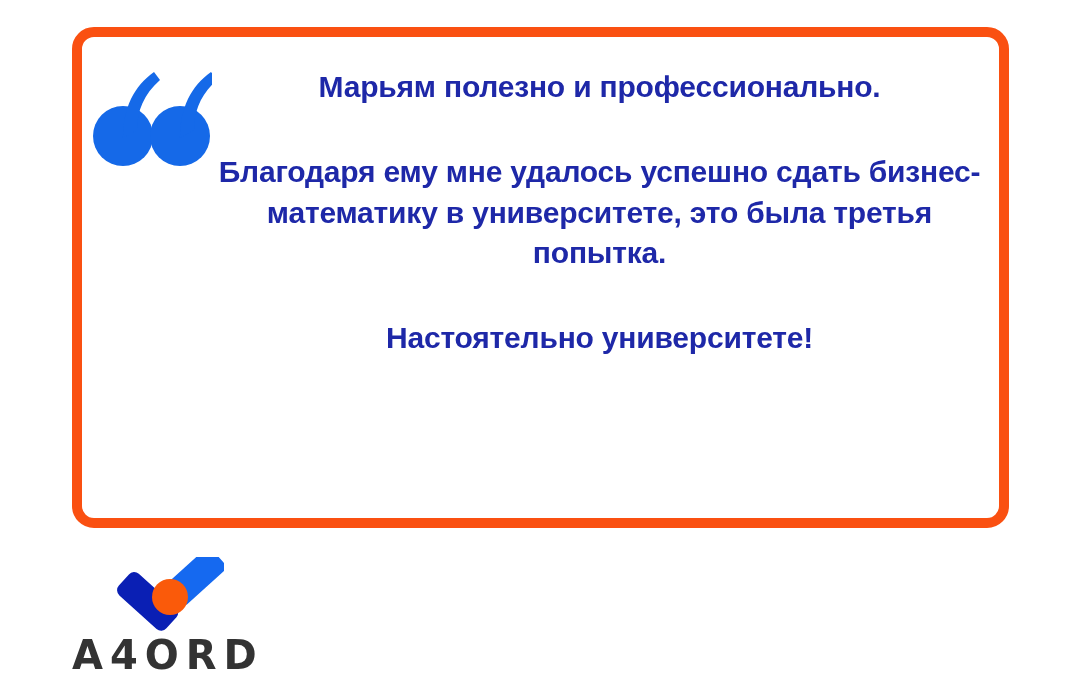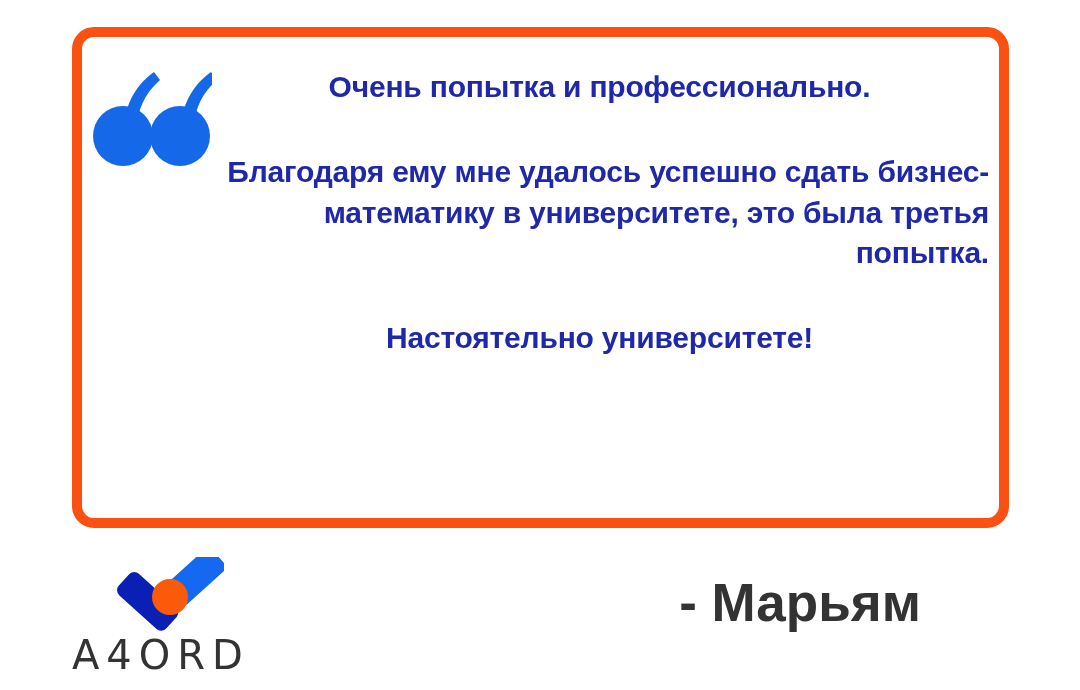--- a/index.html
+++ b/index.html
@@ -37,21 +37,21 @@
     left:128px; top:30px;
     width:779px;
     text-align:center;
     color:#1e28a8;
     font-weight:bold;
     font-size:30px;
     line-height:1.36;
     letter-spacing:-0.2px;
   }
   .quote-body p { margin:0; }
-  .quote-body p.gap-a { margin-top:44px;text-align:right; }
+  .quote-body p.gap-a { margin-top:44px; }
   .quote-body p.gap-b { margin-top:44px; }
 
   
   .footer {
     position:absolute;
     left:0; top:528px;
     width:1080px; height:162px;
   }
 
   
@@ -62,21 +62,21 @@
   }
   .logo-mark {
     position:relative;
     width:210px; height:76px;
   }
   .logo-mark svg { position:absolute; left:42px; top:0; display:block; }
   .logo-word {
     margin-top:2px;
     font-family:"DejaVu Sans", sans-serif;
     font-size:40px;
-    font-weight:400;
+    font-weight:700;
     color:#333333;
     letter-spacing:7px;
     line-height:1;
     white-space:nowrap;
   }
 
   
   .attribution {
     position:absolute;
     left:600px; top:48px;
@@ -101,37 +101,36 @@
         <g fill="#1569e8">
           <circle cx="31" cy="72" r="30"></circle>
           <path d="M31 74 C31 44 42 22 62 8 L68 16 C52 30 45 47 45 66 Z"></path>
           <circle cx="88" cy="72" r="30"></circle>
           <path d="M88 74 C88 44 99 22 119 8 L125 16 C109 30 102 47 102 66 Z"></path>
         </g>
       </svg>
     </div>
 
     <div class="quote-body">
-      <p>Очень попытка и профессионально.</p>
+      <p>Марьям полезно и профессионально.</p>
       <p class="gap-a">Благодаря ему мне удалось успешно сдать бизнес-математику в университете, это была третья попытка.</p>
       <p class="gap-b">Настоятельно университете!</p>
     </div>
 
   </div>
 
   <div class="footer">
 
     <div class="logo">
       <div class="logo-mark">
         <svg width="110" height="76" viewBox="0 0 110 76" xmlns="http://www.w3.org/2000/svg">
           <rect x="2" y="30" width="64" height="29" rx="7" transform="rotate(42 34 44)" fill="#0a1fb4"></rect>
           <rect x="50" y="6" width="62" height="29" rx="7" transform="rotate(-42 81 20)" fill="#1569f0"></rect>
           <circle cx="56" cy="40" r="18" fill="#fa5a0a"></circle>
         </svg>
       </div>
       <div class="logo-word">A4ORD</div>
     </div>
 
-    <div class="attribution">- Марьям</div>
 
   </div>
 
 </div>
 
 </body></html>

